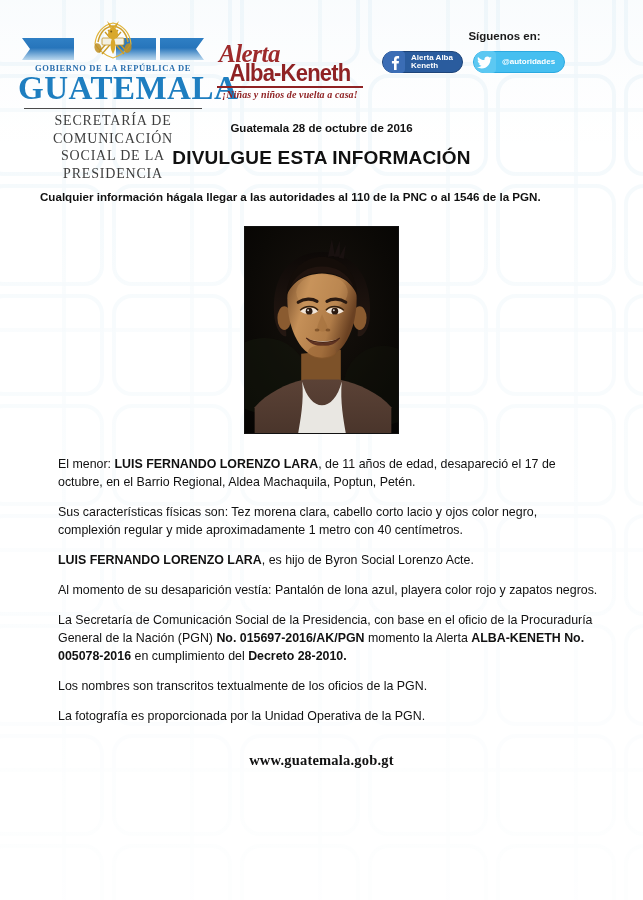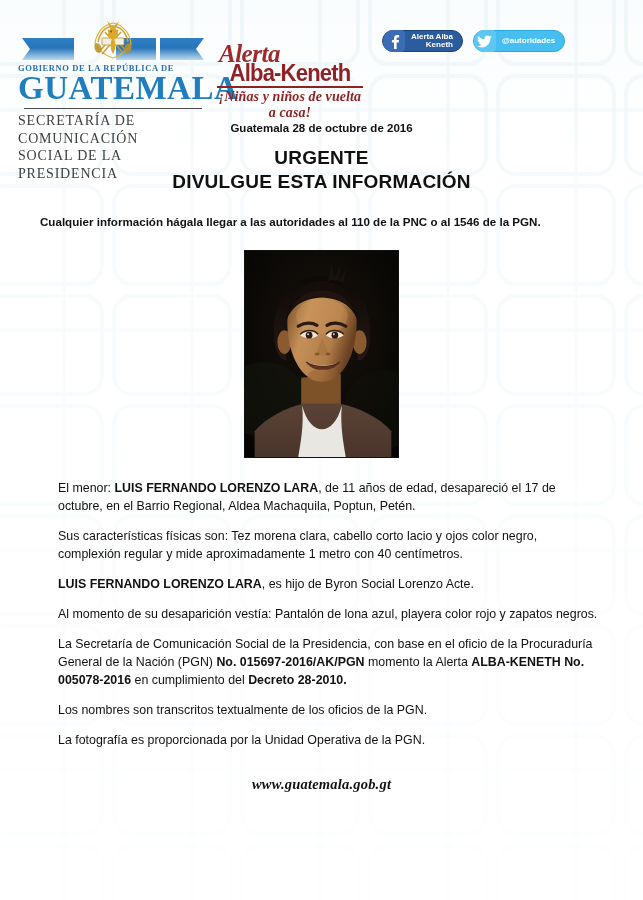--- a/index.html
+++ b/index.html
@@ -64,20 +64,21 @@
     position: relative;
     height: 120px;
   }
 
   
   .gt-logo {
     position: absolute;
     left: 18px;
     top: 18px;
     width: 190px;
+    text-align: center;
   }
   .gt-flagrow {
     position: relative;
     height: 44px;
   }
   .gt-emblem {
     position: absolute;
     left: 50%;
     top: 0;
     transform: translateX(-50%);
@@ -152,21 +153,21 @@
     margin-top: -3px;
   }
   .ak-bar {
     height: 2px;
     background: #8f2224;
     margin: 2px 2px 1px 2px;
   }
   .ak-tag {
     font-family: "Liberation Serif", serif;
     font-style: italic;
-    font-size: 14px;
+    font-size: 10px;
     font-weight: bold;
     color: #8f2224;
     letter-spacing: .1px;
   }
 
   
   .social {
     position: absolute;
     right: 16px;
     top: 30px;
@@ -195,21 +196,21 @@
   .chip-tw { background: #46bff0; border: 1px solid #2ba9e0; }
   .chip-ico {
     width: 22px; height: 22px;
     display: flex; align-items: center; justify-content: center;
     border-radius: 10px 4px 4px 10px;
     margin-right: 6px;
     flex: 0 0 auto;
   }
   .chip-fb .chip-ico { background: #3b6db5; }
   .chip-tw .chip-ico { background: #5cc8f2; }
-  .chip-label { white-space: pre-line; text-align: right; }
+  .chip-label { white-space: pre-line; text-align: left; }
 
   
   .datum {
     text-align: center;
     font-size: 11.5px;
     font-weight: bold;
     color: #111;
     margin-top: 2px;
   }
   .headline {
@@ -255,21 +256,20 @@
     color: #111;
     line-height: 1.45;
   }
   .body-text p + p { margin-top: 12px; }
   .body-text b { font-weight: bold; }
 
   .site {
     text-align: center;
     margin-top: 26px;
     font-family: "Liberation Serif", serif;
-    font-style: italic;
     font-weight: bold;
     font-size: 14.5px;
     color: #111;
     letter-spacing: .2px;
   }
 </style>
 </head>
 <body>
 
 <div id="poster">
@@ -326,20 +326,21 @@
       </div>
 
       <div class="ak-logo">
         <div class="ak-alerta">Alerta</div>
         <div class="ak-keneth">Alba-Keneth</div>
         <div class="ak-bar"></div>
         <div class="ak-tag">¡Niñas y niños de vuelta a casa!</div>
       </div>
 
       <div class="social">
+        <div class="social-title">Síguenos en:</div>
         <div class="social-row">
           <a class="chip chip-fb">
             <span class="chip-ico">
               <svg width="13" height="15" viewBox="0 0 13 15" aria-hidden="true">
                 <path d="M8.6 15V8.6h2.1l.3-2.5H8.6V4.6c0-.7.2-1.2 1.2-1.2h1.3V1.1C10.9 1 10.1 1 9.2 1 7.3 1 6 2.2 6 4.3v1.8H3.9v2.5H6V15z" fill="#ffffff"></path>
               </svg>
             </span>
             <span class="chip-label">Alerta Alba
 Keneth</span>
           </a>
@@ -351,21 +352,20 @@
             </span>
             <span class="chip-label">@autoridades</span>
           </a>
         </div>
       </div>
     </div>
 
     <div class="datum">Guatemala 28 de octubre de 2016</div>
 
     <div class="headline">
-      <div>URGENTE</div>
       <div>DIVULGUE ESTA INFORMACIÓN</div>
     </div>
 
     <div class="intro">
       <p>Cualquier información hágala llegar a las autoridades al 110 de la PNC o al 1546 de la PGN.</p>
     </div>
 
     <div class="photo-wrap">
       <div class="photo">
         <svg viewBox="0 0 155 208" preserveAspectRatio="xMidYMid slice" aria-hidden="true">

